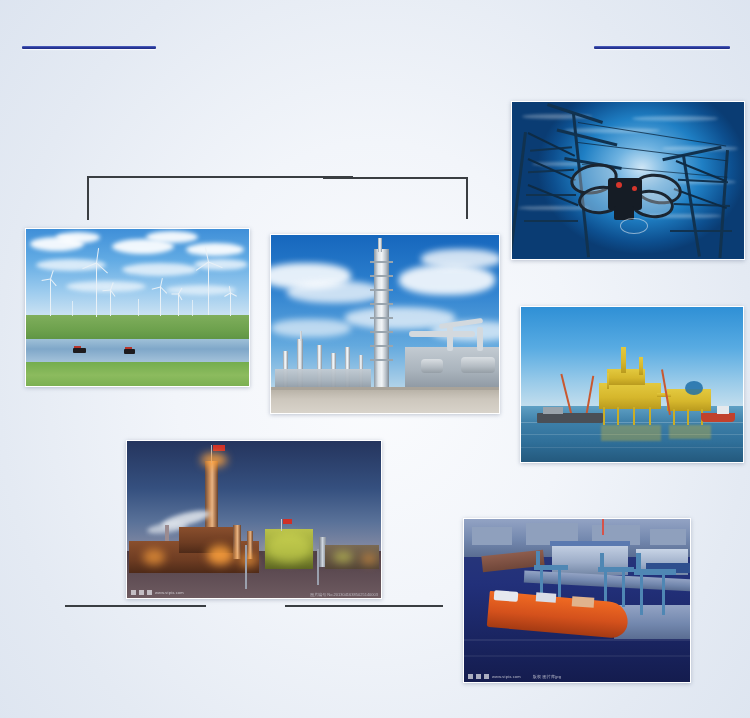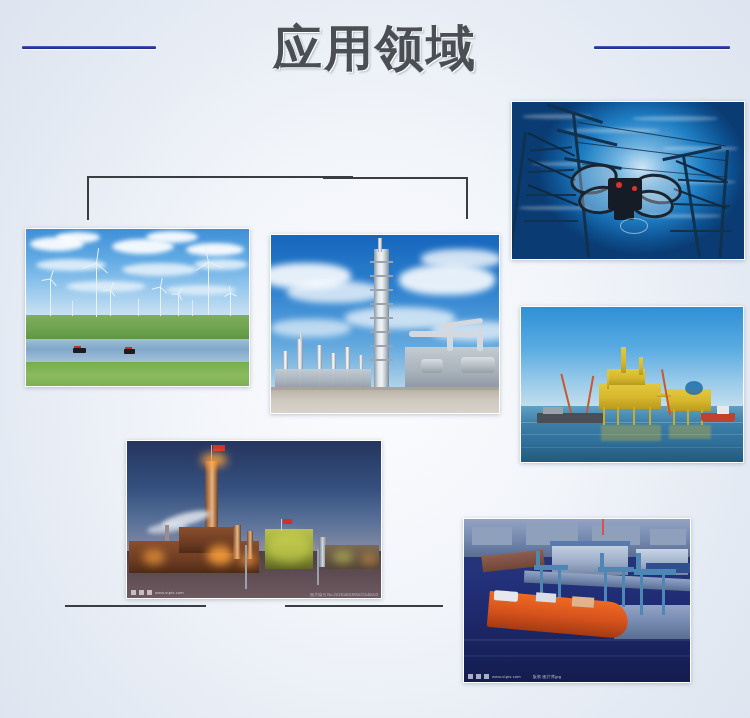--- a/index.html
+++ b/index.html
@@ -152,21 +152,20 @@
   .pp-crane{background:#4f87b4;}
   .pp-crane-leg{width:3px;background:#4f87b4;}
   .pp-bldg{background:#8fa0bd;}
   .pp-roof{background:#5a79b0;}
 </style>
 </head>
 <body>
 
 <div id="page">
 
-  <div class="title">应用领域</div>
   <div class="rule rule-left"></div>
   <div class="rule rule-right"></div>
 
   <div class="bracket" id="bracket-left">
     <span class="h"></span>
     <span class="v"></span>
   </div>
   <div class="bracket" id="bracket-right">
     <span class="h"></span>
     <span class="v"></span>

